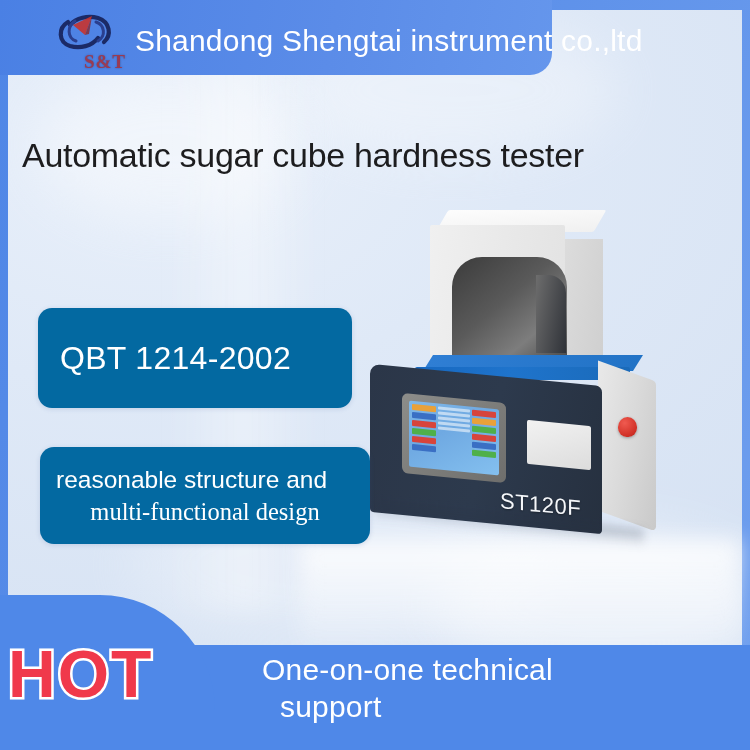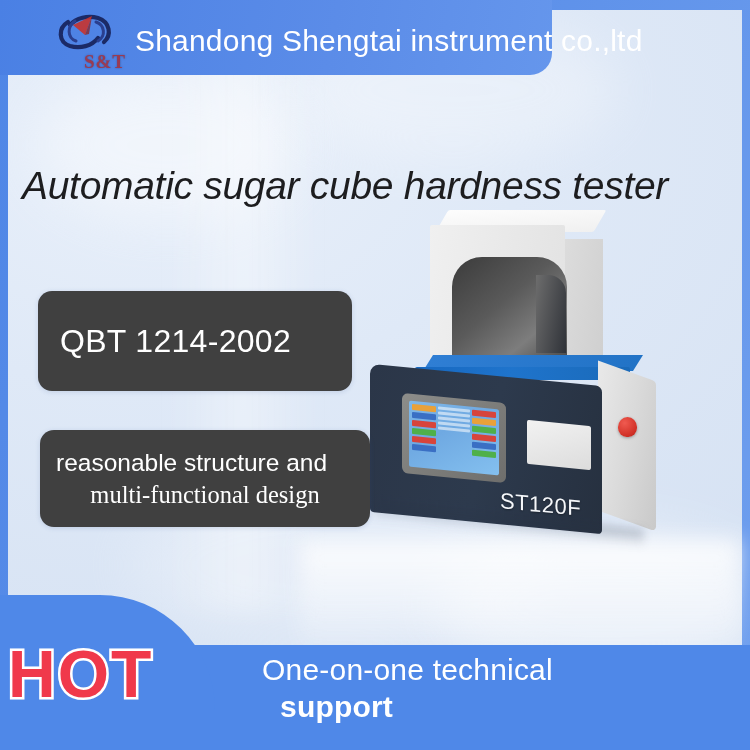--- a/index.html
+++ b/index.html
@@ -99,40 +99,40 @@
     font-size: 30px;
     color: #ffffff;
     letter-spacing: .2px;
     z-index: 8;
     white-space: nowrap;
   }
 
   
   .product-title {
     position: absolute;
-    left: 22px; top: 164px;
+    left: 22px; top: 136px;
     width: 706px;
-    font-size: 39px;
+    font-size: 34px;
     color: #1d1d1f;
     letter-spacing: -.3px;
     white-space: nowrap;
     z-index: 5;
-    font-style: italic;
   }
 
   
   .feature-box {
     position: absolute;
-    background: #404040;
+    background: #0369a1;
     border-radius: 14px;
     color: #ffffff;
     display: flex;
     align-items: center;
     z-index: 5;
     box-shadow: 0 1px 5px rgba(60,90,150,.18);
+    margin-top: 17px;
   }
   .box-standard {
     left: 38px; top: 291px;
     width: 314px; height: 100px;
     justify-content: flex-start;
     padding-left: 22px;
     box-sizing: border-box;
     font-size: 32px;
     letter-spacing: .3px;
   }
@@ -365,21 +365,21 @@
   .support-text {
     position: absolute;
     left: 262px; top: 652px;
     width: 470px;
     font-size: 30px;
     line-height: 1.22;
     color: #ffffff;
     z-index: 9;
     letter-spacing: .2px;
   }
-  .support-text .l2 { display:block; padding-left: 18px; font-weight: bold; }
+  .support-text .l2 { display:block; padding-left: 18px; }
 </style>
 </head>
 <body>
 
 <div id="poster">
 
   <div class="bg-blue"></div>
 
   <div class="content-panel">
     <div class="cloud c1"></div>

